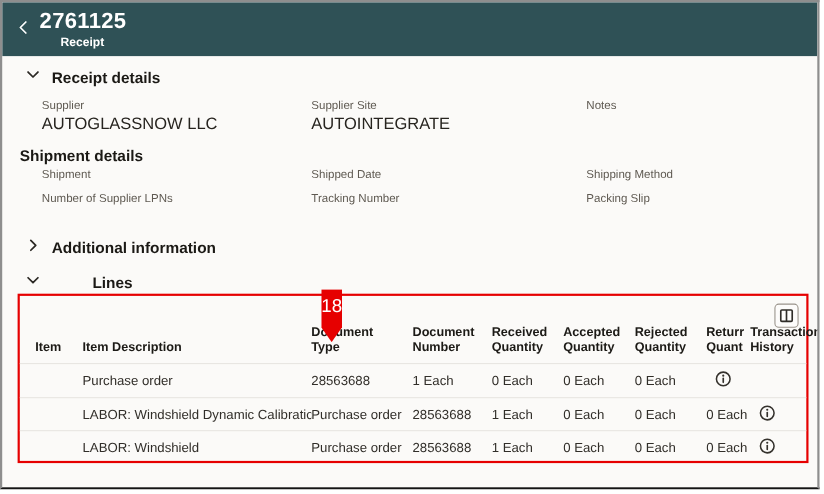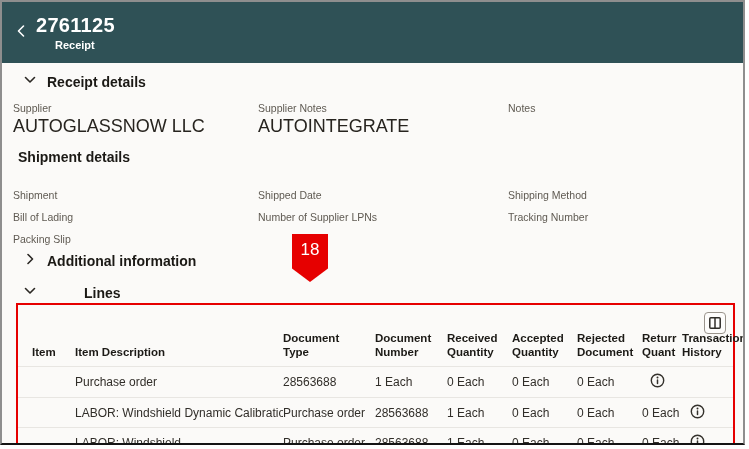--- a/index.html
+++ b/index.html
@@ -12,21 +12,21 @@
     height: 445px;
     border: 2px solid #8e8e8e;
     border-bottom-color: #141414;
     background: #fbfaf8;
     overflow: hidden;
     color: #25221e;
   }
 
   
   .app-header {
-    height: 61px;
+    height: 49px;
     background: #2f5156;
     color: #fff;
     display: flex;
     align-items: center;
     padding-left: 6px;
   }
   .back-btn {
     background: none;
     border: none;
     width: 26px;
@@ -50,44 +50,44 @@
     cursor: pointer;
   }
   .sec-head .chev { width: 12px; height: 12px; flex: 0 0 12px; display: block; }
   .sec-title { font-size: 14px; font-weight: bold; color: #1b1915; }
   .plain-title { font-size: 14px; font-weight: bold; color: #1b1915; padding: 0 16px; }
 
   
   .grid3 {
     display: grid;
     grid-template-columns: 245px 250px 1fr;
-    padding: 0 11px;
+    padding: 0 36px;
   }
   .fld-label { font-size: 10.5px; color: #5f5a52; line-height: 12px; }
-  .fld-value { font-size: 18px; color: #27241f; margin-top: 2px; min-height: 15px; }
+  .fld-value { font-size: 15px; color: #27241f; margin-top: 2px; min-height: 15px; }
   .ship-grid { row-gap: 10px; }
   .ship-cell { min-height: 12px; }
   .clip-btn {
     background: none; border: none; cursor: pointer;
     margin-top: 4px; margin-left: 2px; padding: 0;
     display: inline-flex;
   }
 
   .m-top-11 { margin-top: 11px; }
   .m-top-12 { margin-top: 12px; }
-  .m-top-14 { margin-top: 24px; }
+  .m-top-14 { margin-top: 4px; }
   .m-top-8  { margin-top: 8px; }
   .m-top-16 { margin-top: 16px; gap: 48px; }
 
   
   .callout {
     position: absolute;
     left: 290px;
-    top: 232px;
-    width: 36px;
+    top: 261px;
+    width: 19px;
     height: 48px;
     background: #e60000;
     clip-path: polygon(0 0, 100% 0, 100% 72%, 50% 100%, 0 72%);
     color: #fff;
     font-size: 17px;
     display: flex;
     justify-content: center;
     padding-top: 6px;
     z-index: 5;
   }
@@ -161,37 +161,36 @@
       </svg>
     <span class="sec-title">Receipt details</span>
   </div>
 
   <div class="grid3 m-top-12">
     <div>
       <div class="fld-label">Supplier</div>
       <div class="fld-value">AUTOGLASSNOW LLC</div>
     </div>
     <div>
-      <div class="fld-label">Supplier Notes</div>
+      <div class="fld-label">Supplier Site</div>
       <div class="fld-value">AUTOINTEGRATE</div>
     </div>
     <div>
       <div class="fld-label">Notes</div>
       <div class="fld-value"></div>
     </div>
   </div>
 
   <div class="plain-title m-top-12">Shipment details</div>
 
   <div class="grid3 ship-grid m-top-14">
     <div class="ship-cell fld-label">Shipment</div>
     <div class="ship-cell fld-label">Shipped Date</div>
     <div class="ship-cell fld-label">Shipping Method</div>
 
-    <div class="ship-cell fld-label">Bill of Lading</div>
     <div class="ship-cell fld-label">Number of Supplier LPNs</div>
     <div class="ship-cell fld-label">Tracking Number</div>
 
     <div class="ship-cell fld-label">Packing Slip</div>
     <div class="ship-cell"></div>
   </div>
 
   <div class="sec-head m-top-8">
     <svg class="chev" viewBox="0 0 12 12">
         <polyline points="4,1.5 8.5,6 4,10.5" fill="none" stroke="#2b2824" stroke-width="1.6" stroke-linecap="round" stroke-linejoin="round"></polyline>
@@ -224,21 +223,21 @@
       <div class="th">Item Description</div>
       <div class="th">Document
 Type</div>
       <div class="th">Document
 Number</div>
       <div class="th">Received
 Quantity</div>
       <div class="th">Accepted
 Quantity</div>
       <div class="th">Rejected
-Document</div>
+Quantity</div>
       <div class="th">Returr
 Quant</div>
       <div class="th">Transaction
 History</div>
     </div>
 
     <div class="tgrid trow">
       <div class="td"></div>
       <div class="td">Purchase order</div>
       <div class="td">28563688</div>

